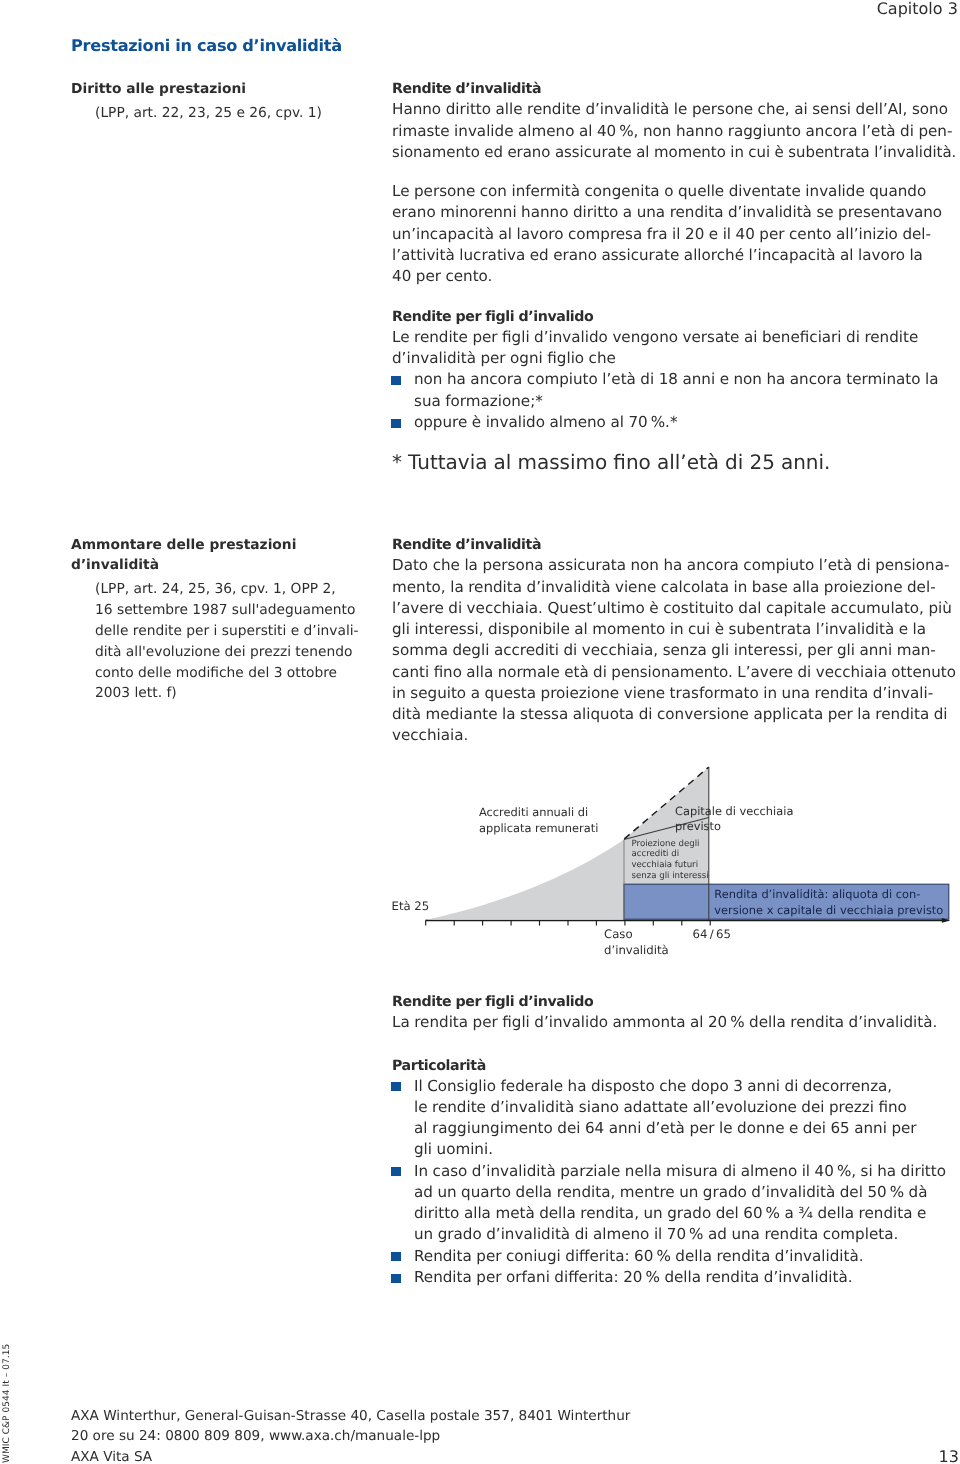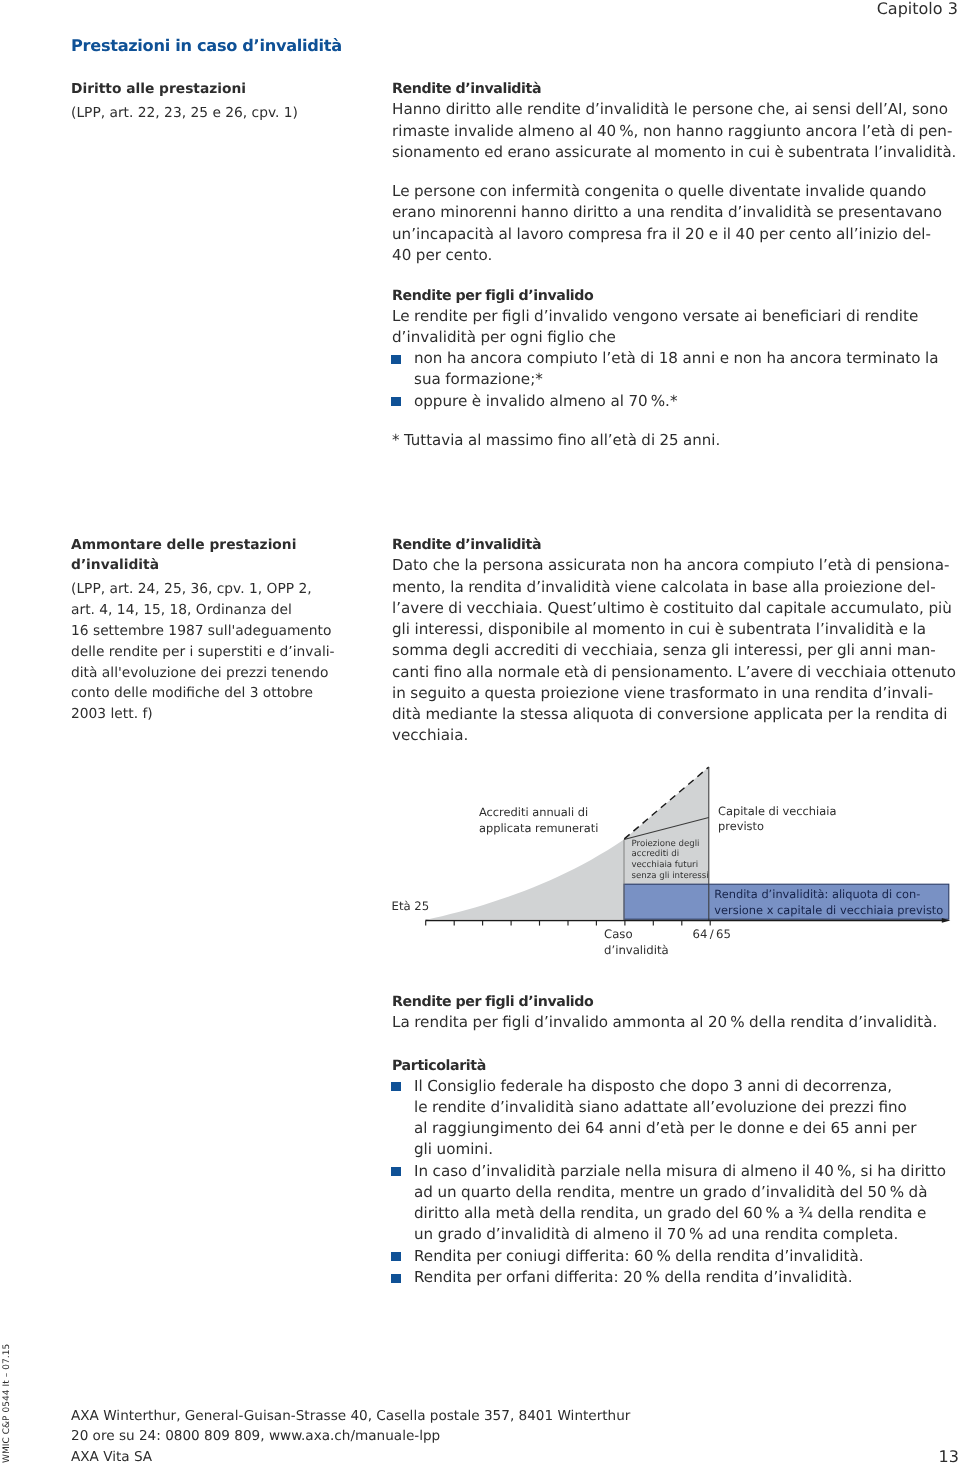--- a/index.html
+++ b/index.html
@@ -8,30 +8,30 @@
        font-kerning:normal;text-rendering:geometricPrecision;
        -webkit-font-smoothing:antialiased;}
   .abs{position:absolute;}
   .nw{white-space:nowrap;}
   
   #chapter-label{right:2.2px;top:-0.5px;font-size:16px;line-height:17px;text-align:right;}
   #doc-title{left:71px;top:35.3px;font-size:16.2px;font-weight:bold;color:#0f5196;
              line-height:21px;letter-spacing:-0.31px;}
   
   .sidebar{left:71px;width:310px;font-size:13.8px;line-height:20.85px;}
-  .sidebar .note{margin-top:2.9px;}
+  .sidebar .note{margin-top:2.9px;margin-left:24px;}
   .main{left:392px;width:564px;font-size:15.15px;line-height:21.25px;word-spacing:-0.3px;}
   .hd{font-weight:bold;}
   .main .hd{font-size:14.2px;letter-spacing:-0.4px;position:relative;top:1.1px;}
   .blk{margin:0;}
   .ln{display:block;white-space:nowrap;}
   ul.bl{margin:0;padding:0;list-style:none;}
   ul.bl li{position:relative;padding-left:22px;}
   ul.bl li .sq{position:absolute;left:-0.6px;top:6.6px;width:9.1px;height:9.1px;background:#0f5196;}
-  .fnote{font-size:15px;line-height:20px;}
+  .fnote{font-size:20px;line-height:20px;}
   
   #footer-text{left:71px;top:1405.8px;font-size:13.6px;line-height:20.5px;}
   #page-number{right:1.2px;top:1447px;font-size:16px;text-align:right;}
   #side-code{left:0;bottom:0;font-size:9px;letter-spacing:0.05px;line-height:9px;
              transform:rotate(-90deg);transform-origin:left bottom;white-space:nowrap;}
   #side-code-wrap{left:11.5px;top:1462.5px;width:0;height:0;}
   
   #chart{left:0px;top:0px;width:960px;height:1464px;pointer-events:none;}
   .clabel{position:absolute;font-size:11.4px;line-height:15.8px;white-space:nowrap;}
   .clabel-sm{position:absolute;font-size:8.6px;line-height:10.8px;white-space:nowrap;color:#333;}
@@ -52,20 +52,21 @@
   <div class="blk hd ln">Rendite d’invalidità</div>
   <p class="blk">
     <span class="ln">Hanno diritto alle rendite d’invalidità le persone che, ai sensi dell’AI, sono</span>
     <span class="ln">rimaste invalide almeno al 40 %, non hanno raggiunto ancora l’età di pen-</span>
     <span class="ln" style="display: inline-block; transform-origin: left top; transform: scaleX(0.986);">sionamento ed erano assicurate al momento in cui è subentrata l’invalidità.</span>
   </p>
   <p class="blk" style="margin-top:18px">
     <span class="ln">Le persone con infermità congenita o quelle diventate invalide quando</span>
     <span class="ln">erano minorenni hanno diritto a una rendita d’invalidità se presentavano</span>
     <span class="ln">un’incapacità al lavoro compresa fra il 20 e il 40 per cento all’inizio del-</span>
+    <span class="ln">l’attività lucrativa ed erano assicurate allorché l’incapacità al lavoro la</span>
     <span class="ln">40 per cento.</span>
   </p>
   <div class="blk hd ln" style="margin-top:18.3px">Rendite per figli d’invalido</div>
   <p class="blk">
     <span class="ln">Le rendite per figli d’invalido vengono versate ai beneficiari di rendite</span>
     <span class="ln">d’invalidità per ogni figlio che</span>
   </p>
   <ul class="bl">
     <li>
         <span class="sq"></span>
@@ -82,21 +83,20 @@
   </p>
 </div>
 
 <div class="abs sidebar" style="top:534.6px">
   <div class="blk hd">
     <span class="ln">Ammontare delle prestazioni</span>
     <span class="ln">d’invalidità</span>
   </div>
   <div class="blk note">
     <span class="ln">(LPP, art. 24, 25, 36, cpv. 1, OPP 2,</span>
-    <span class="ln">art. 4, 14, 15, 18, Ordinanza del</span>
     <span class="ln">16 settembre 1987 sull'adeguamento</span>
     <span class="ln">delle rendite per i superstiti e d’invali-</span>
     <span class="ln">dità all'evoluzione dei prezzi tenendo</span>
     <span class="ln">conto delle modifiche del 3 ottobre</span>
     <span class="ln">2003 lett. f)</span>
   </div>
 </div>
 
 <div class="abs main" style="top:534px">
   <div class="blk hd ln">Rendite d’invalidità</div>
@@ -142,21 +142,21 @@
       <path d="M 624.9 920.4 L 624.9 925.6"></path>
       <path d="M 653.3 920.4 L 653.3 925.6"></path>
       <path d="M 681.8 920.4 L 681.8 925.6"></path>
       <path d="M 710.2 920.4 L 710.2 925.6"></path>
     </g>
   </svg>
   <div class="clabel" style="left:479px;top:805.2px">
     <span style="display:block">Accrediti annuali di</span>
     <span style="display:block">applicata remunerati</span>
   </div>
-  <div class="clabel" style="left:718px;top:803.5px">
+  <div class="clabel" style="left:675px;top:803.5px">
     <span style="display:block">Capitale di vecchiaia</span>
     <span style="display:block">previsto</span>
   </div>
   <div class="clabel-sm" style="left:631.5px;top:838.5px">
     <span style="display:block">Proiezione degli</span>
     <span style="display:block">accrediti di</span>
     <span style="display:block">vecchiaia futuri</span>
     <span style="display:block">senza gli interessi</span>
   </div>
   <div class="clabel" style="left:714.3px;top:885.5px;color:#16234a;font-size:11.4px;line-height:16.3px">

